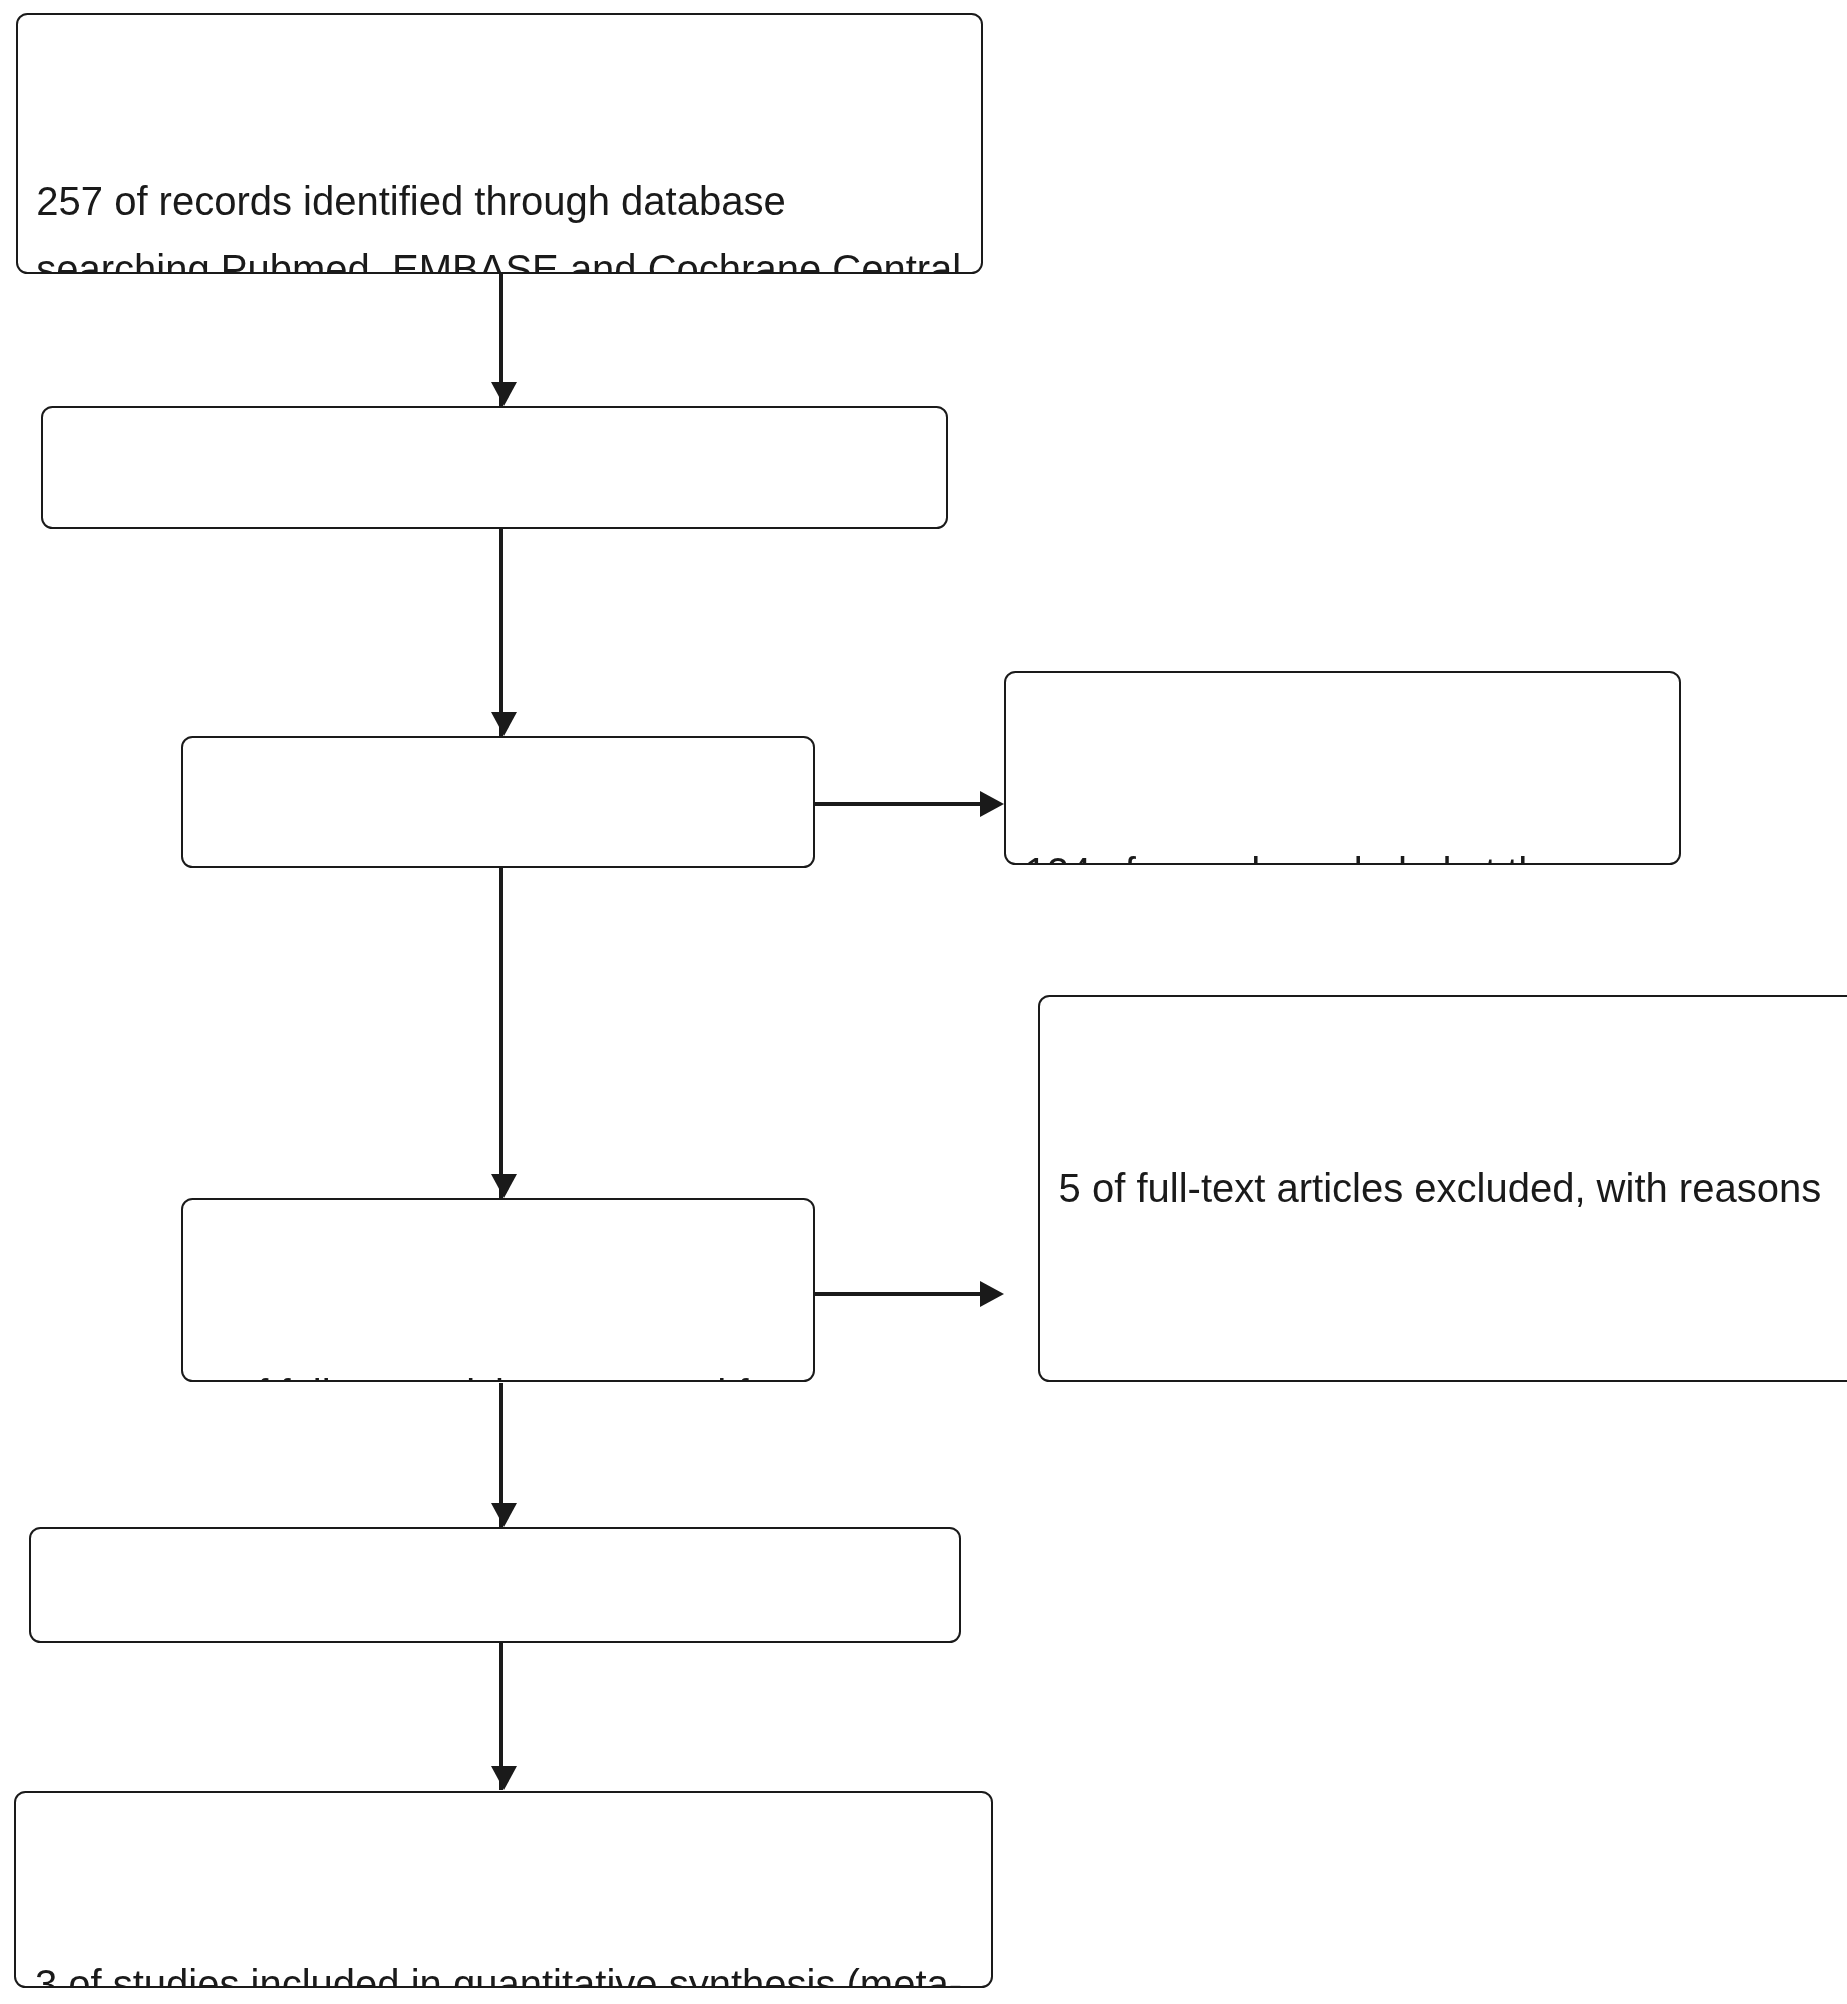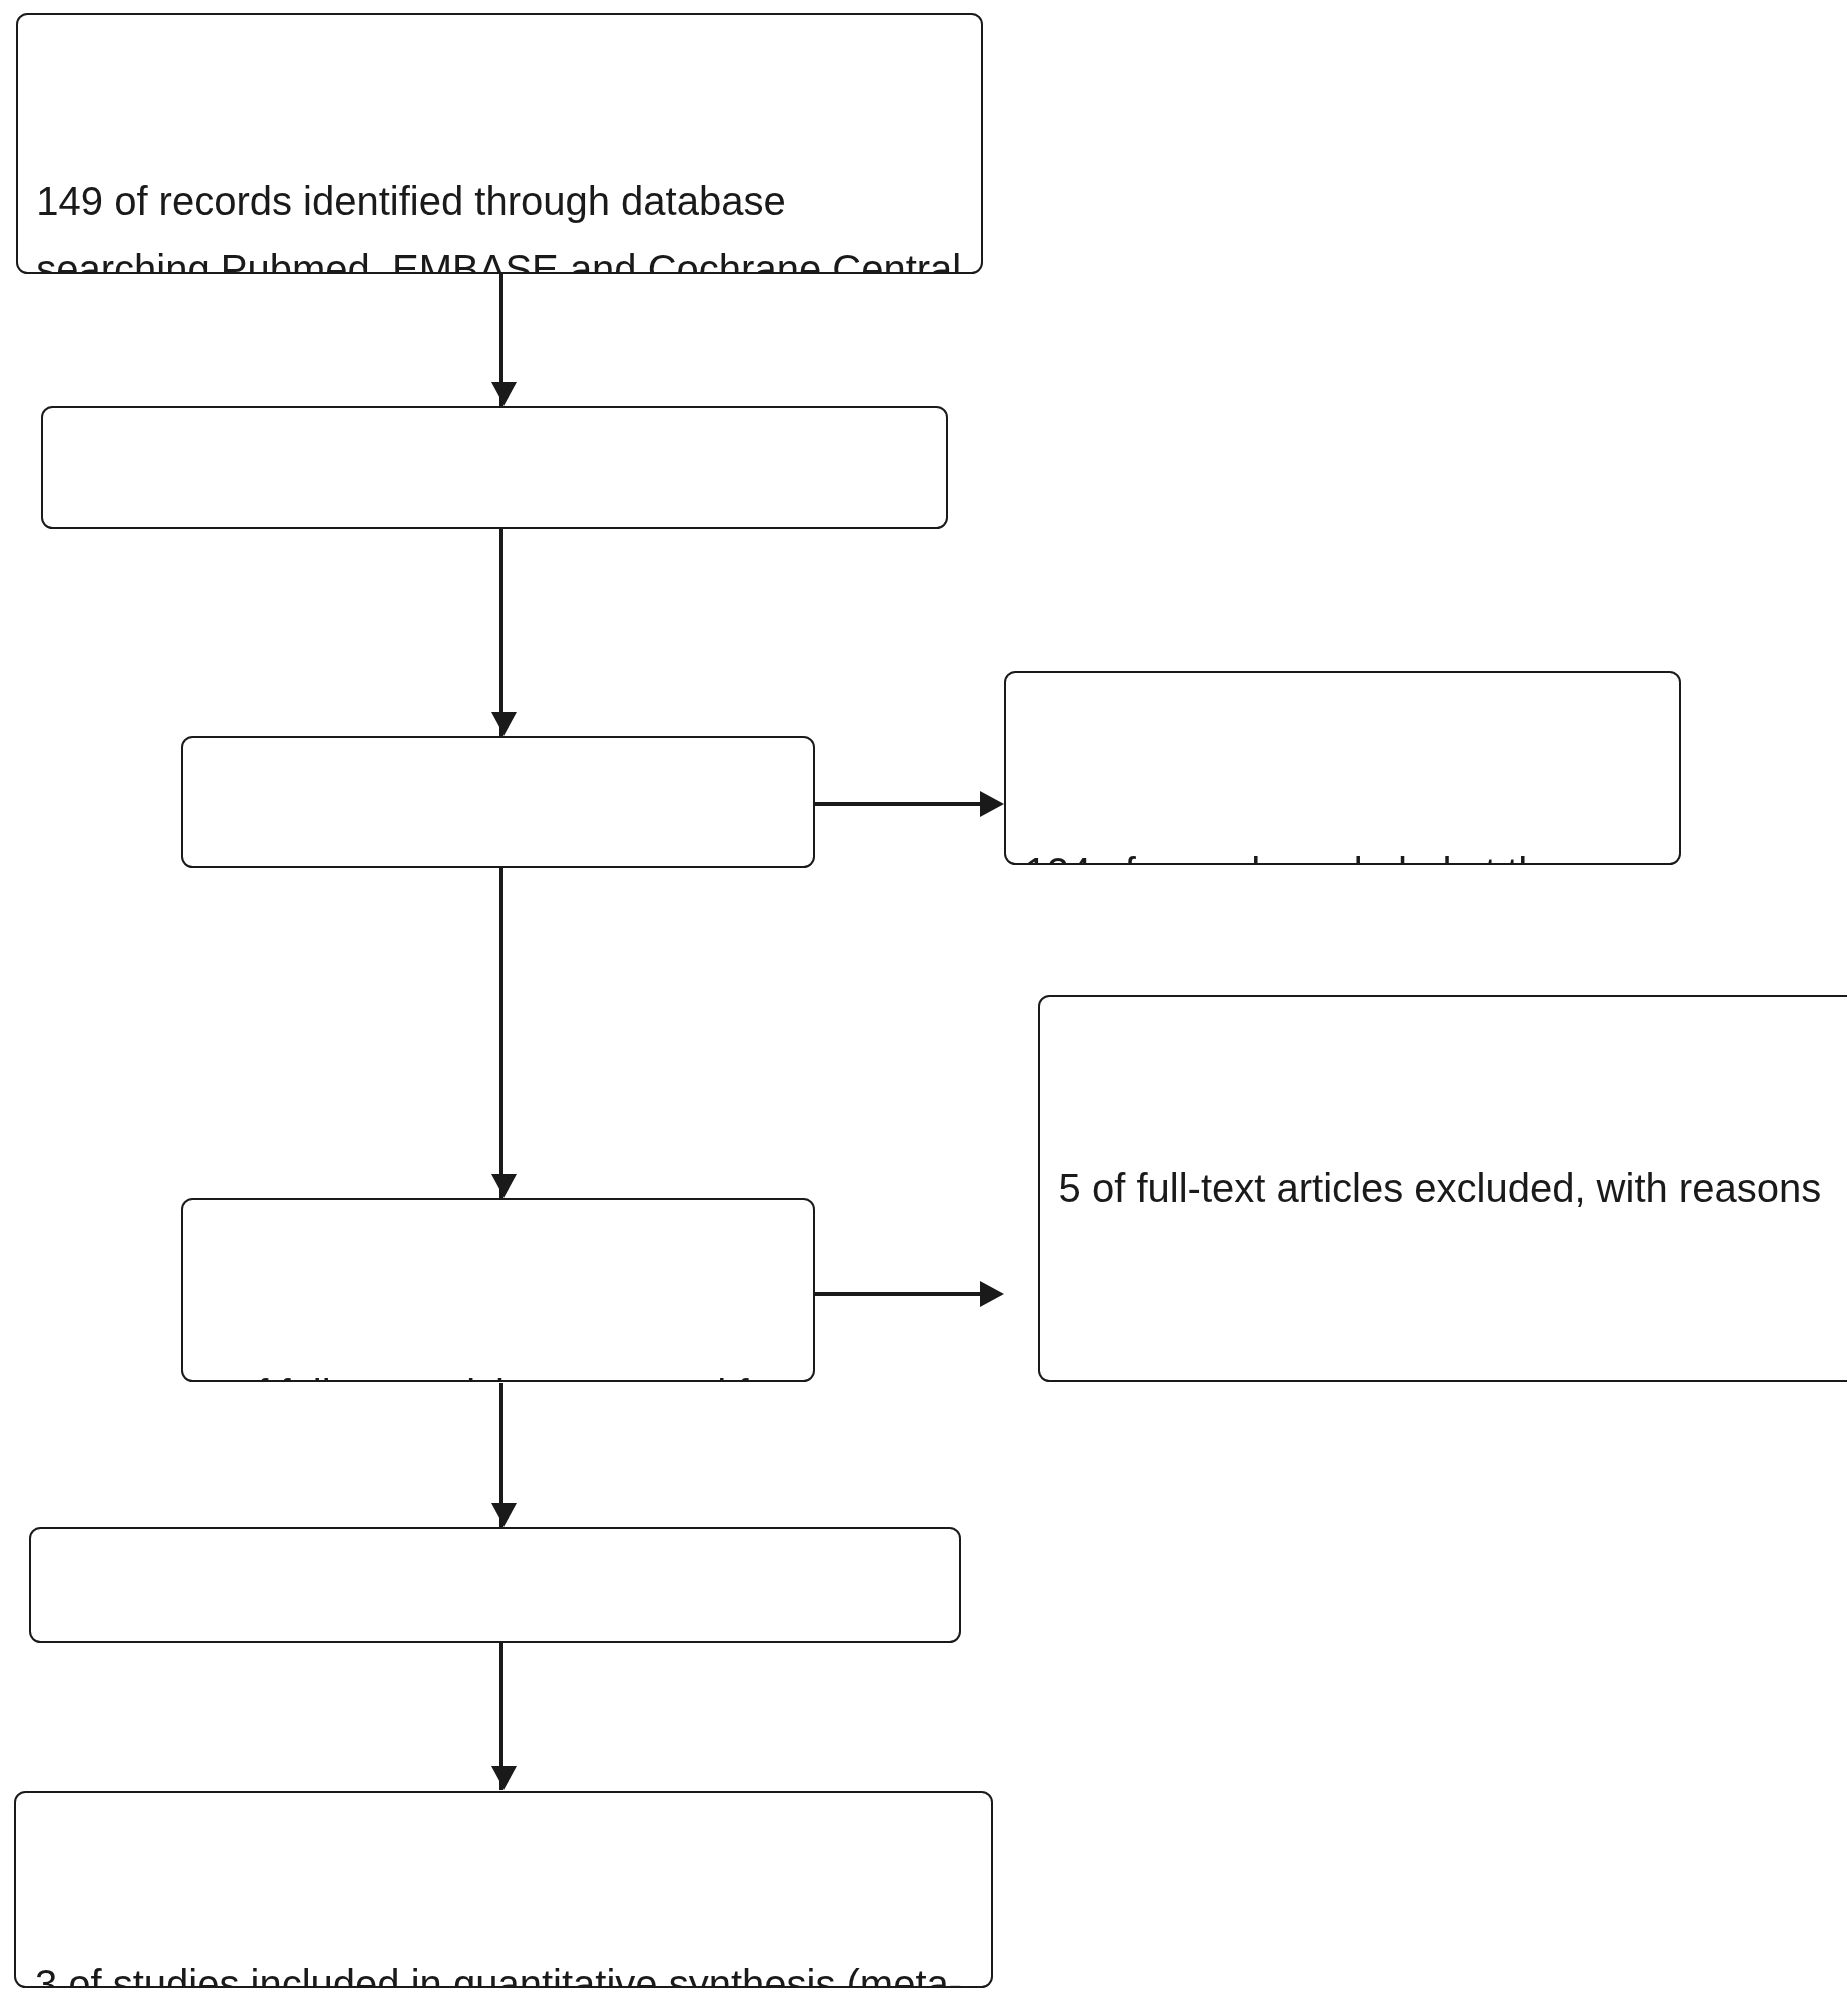--- a/index.html
+++ b/index.html
@@ -94,21 +94,21 @@
   
   #connB-line  { left: 815px; top: 1292px; width: 165px; }
   #connB-arrow { left: 980px; top: 1281px; }
 </style>
 </head>
 <body>
 
 <div id="canvas">
 
   <div class="node" id="node-identified">
-    <span class="txt">149 of records identified through database searching Pubmed, EMBASE and Cochrane Central</span>
+    <span class="txt">257 of records identified through database searching Pubmed, EMBASE and Cochrane Central</span>
   </div>
 
   <div class="node" id="node-duplicates">
     
   </div>
 
   <div class="node" id="node-screened">
     
   </div>
 

